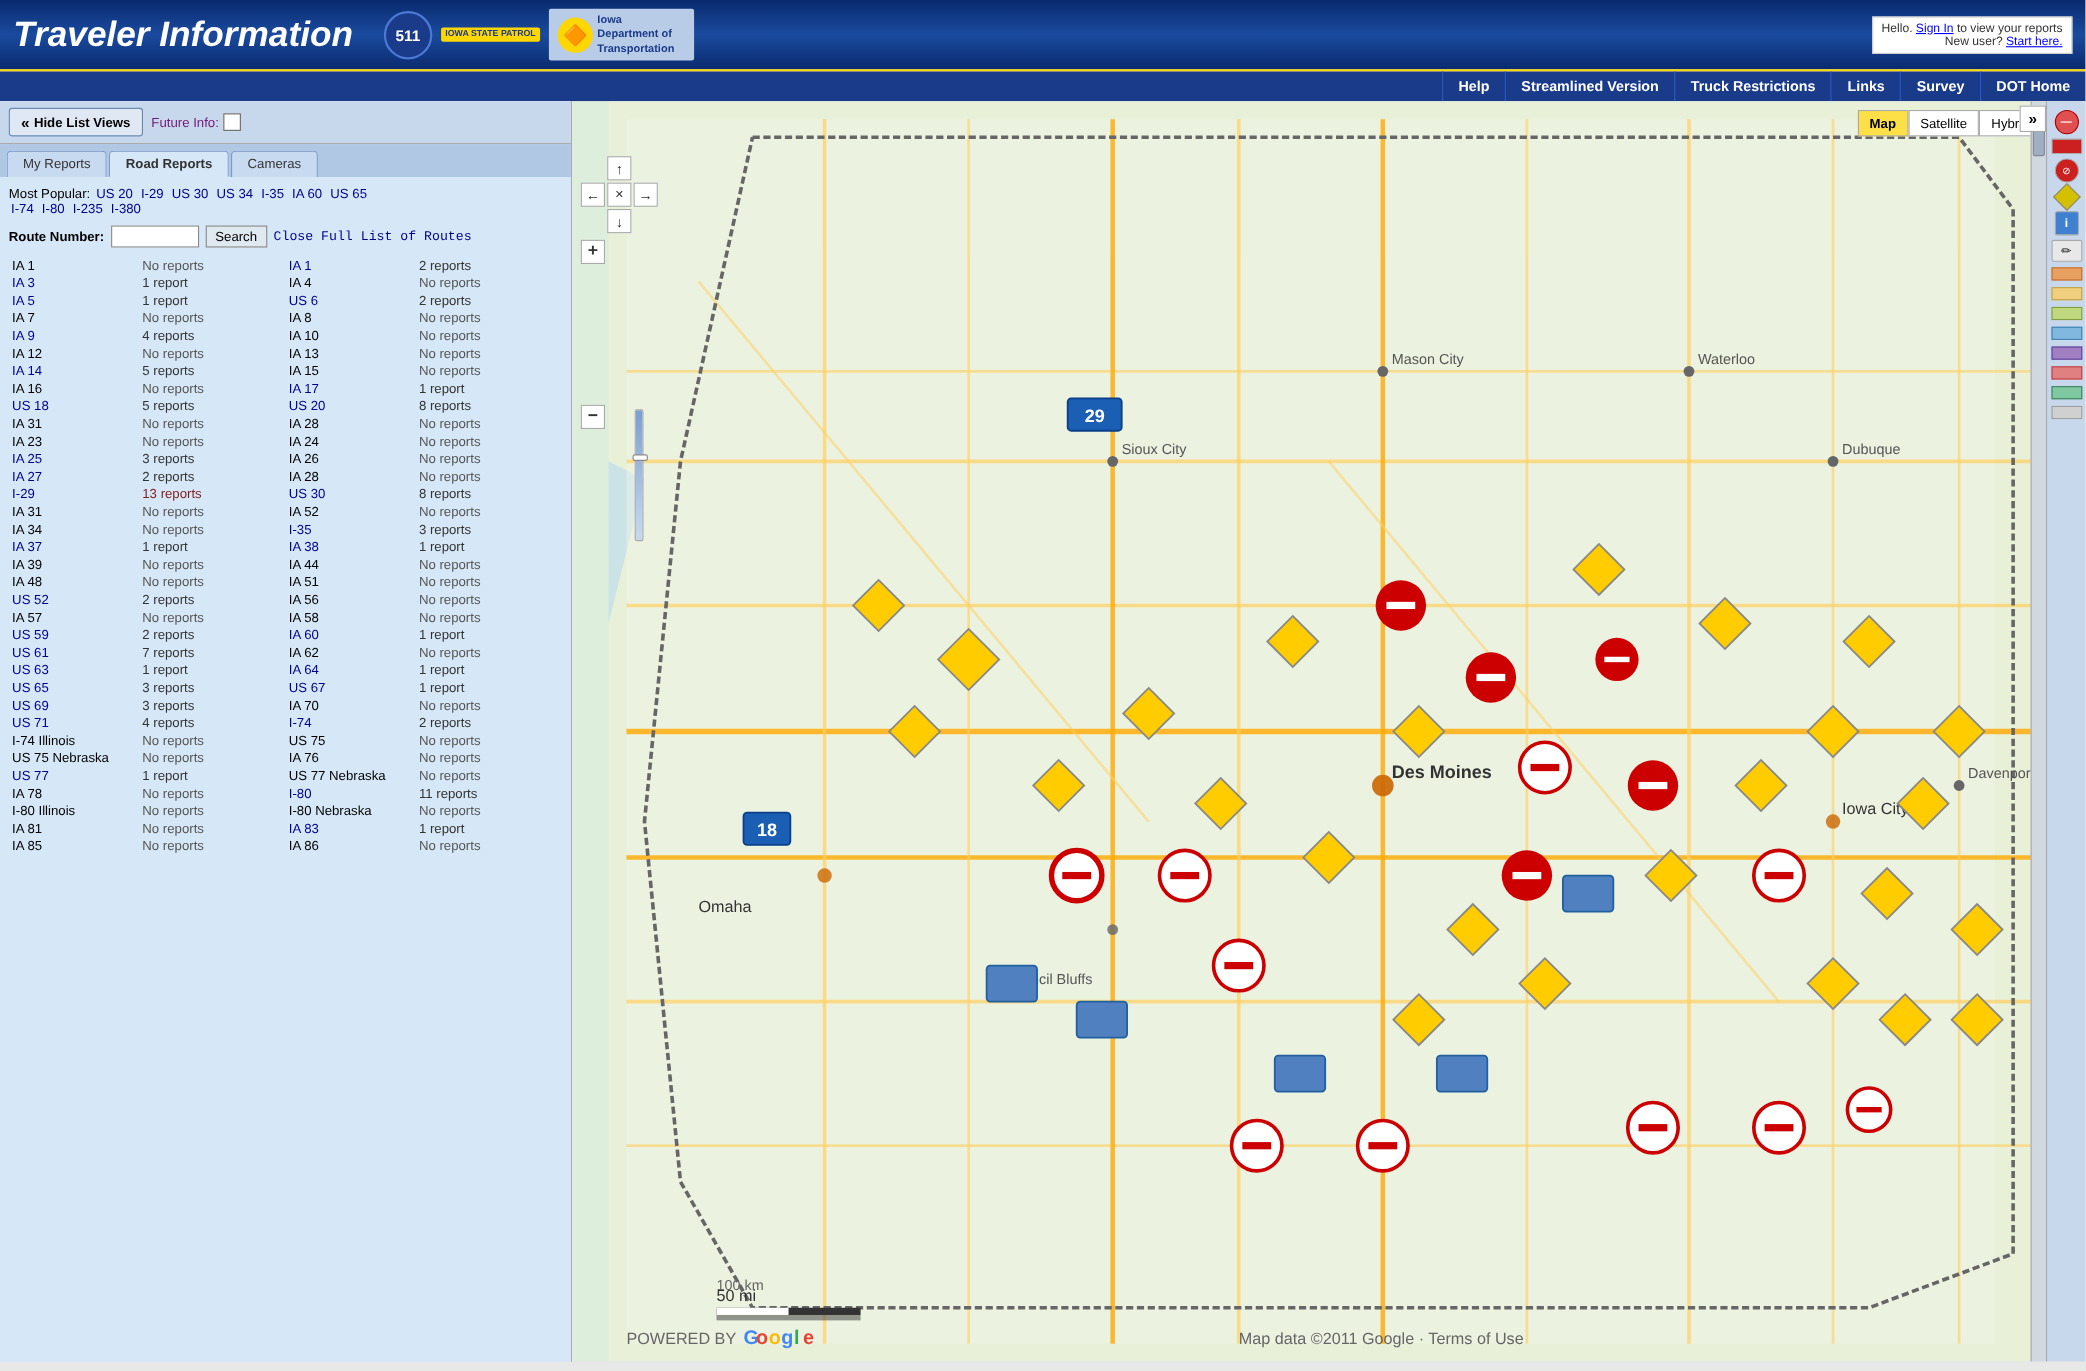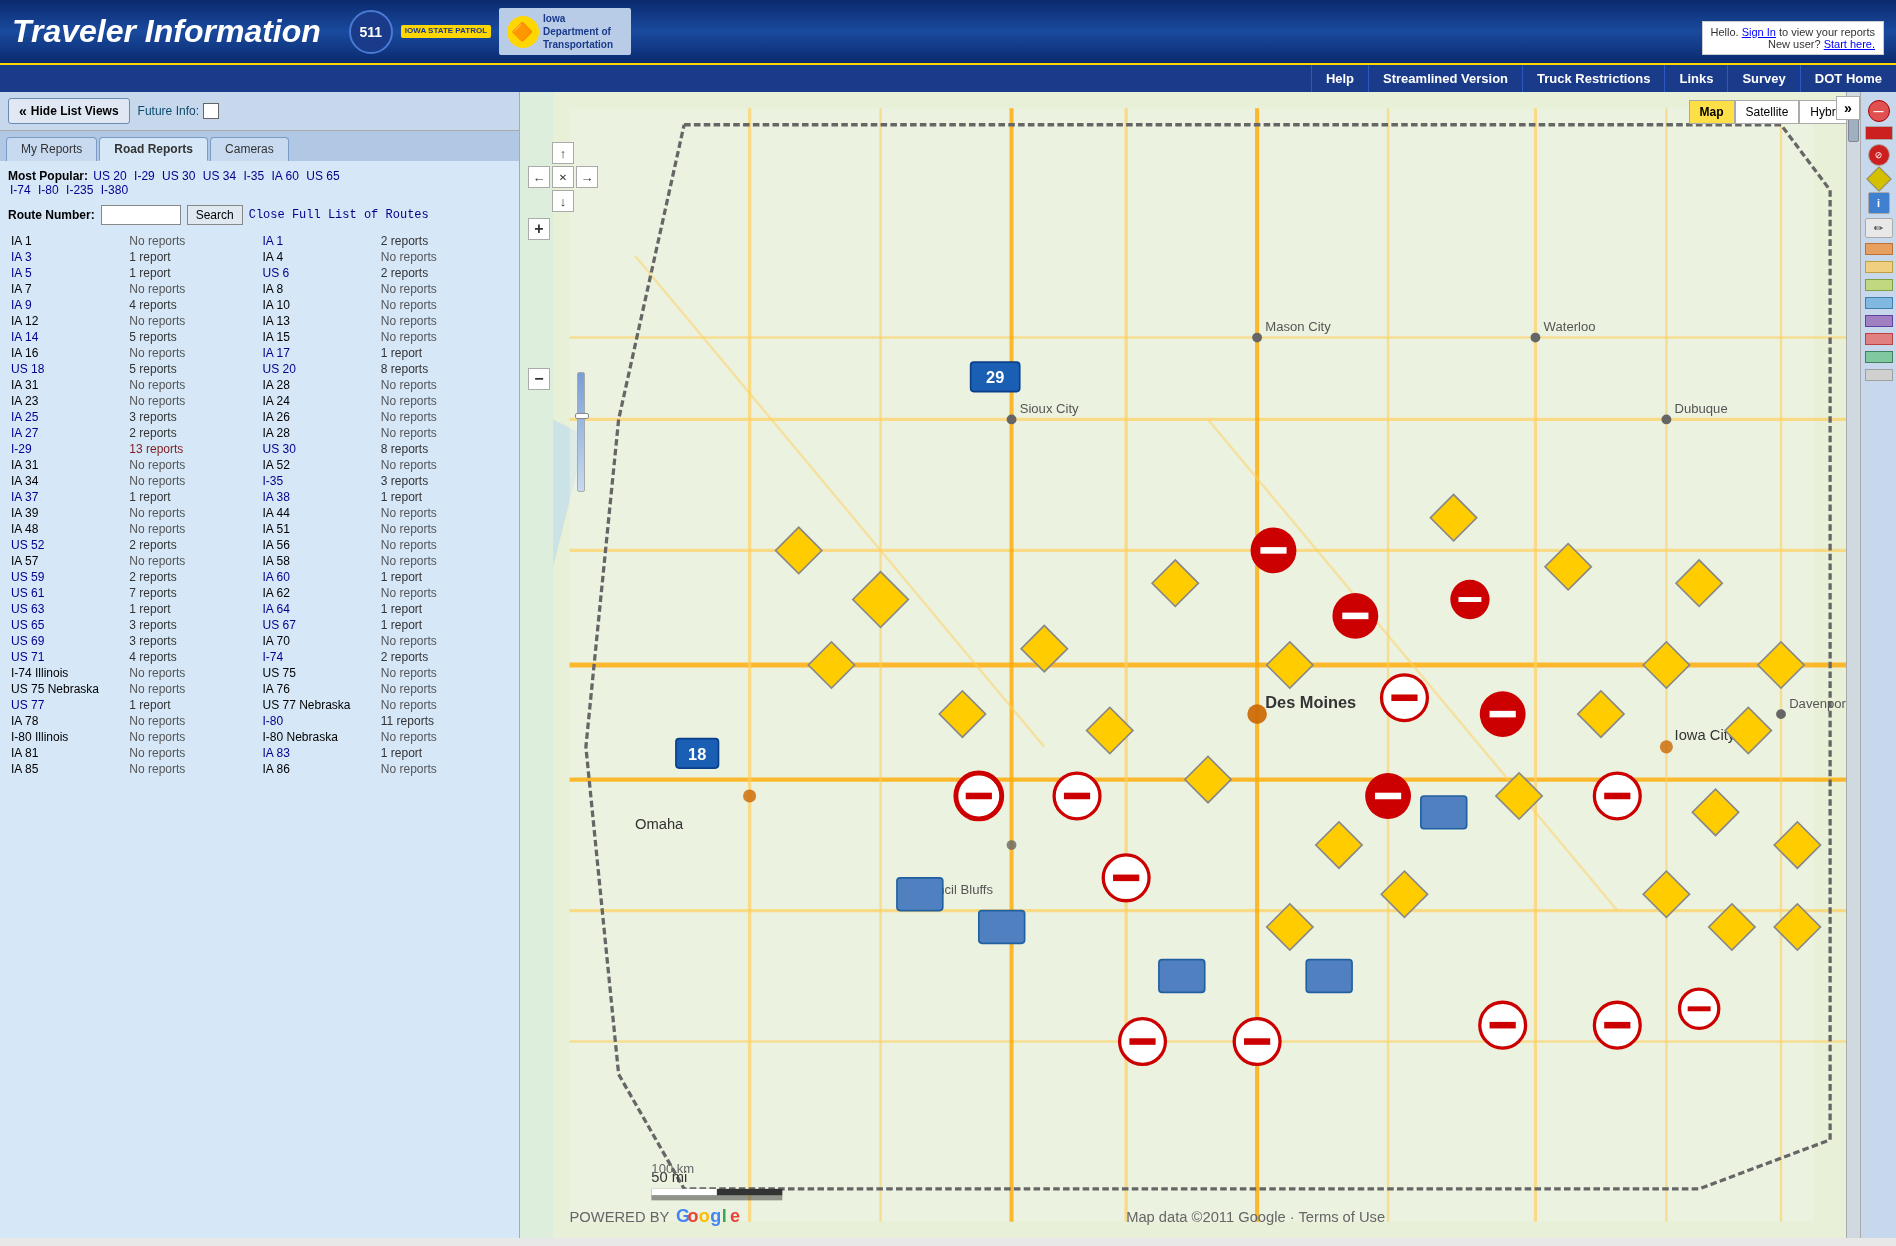--- a/index.html
+++ b/index.html
@@ -3,21 +3,21 @@
   <meta charset="utf-8">
   <style>
     * { box-sizing: border-box; margin: 0; padding: 0; }
     body { font-family: Arial, sans-serif; font-size: 12px; background: #e8e8e8; }
 
     
     .header {
       background: linear-gradient(180deg, #0a2a6e 0%, #1a4a9e 50%, #0a2a6e 100%);
       padding: 8px 12px;
       display: flex;
-      align-items: flex-end;
+      align-items: center;
       justify-content: space-between;
       border-bottom: 2px solid #ffd700;
     }
     .header-title {
       color: white;
       font-size: 32px;
       font-weight: bold;
       font-style: italic;
     }
     .header-logos {
@@ -118,21 +118,21 @@
       border: 1px solid #6a8ab4;
       border-radius: 3px;
       padding: 4px 10px;
       font-size: 12px;
       font-weight: bold;
       cursor: pointer;
       display: flex; align-items: center; gap: 4px;
     }
     .future-info {
       font-size: 12px;
-      color: #0c4a6e;
+      color: #701a75;
       display: flex; align-items: center; gap: 4px;
     }
     .future-checkbox {
       width: 16px; height: 16px; border: 1px solid #666; background: white;
     }
 
     
     .tabs {
       display: flex;
       background: #b0c8e4;
@@ -160,21 +160,21 @@
       background: #d6e8f8;
       padding: 8px;
       flex: 1;
       overflow-y: auto;
     }
 
     .popular-routes {
       margin-bottom: 8px;
       font-size: 12px;
     }
-    .popular-routes strong { font-weight: bold; }
+    .popular-routes strong { font-weight: normal; }
     .popular-routes a { color: #00008b; text-decoration: none; margin: 0 2px; }
 
     .route-search {
       display: flex;
       align-items: center;
       gap: 6px;
       margin-bottom: 8px;
     }
     .route-search label { font-weight: bold; font-size: 12px; }
     .route-search input {

